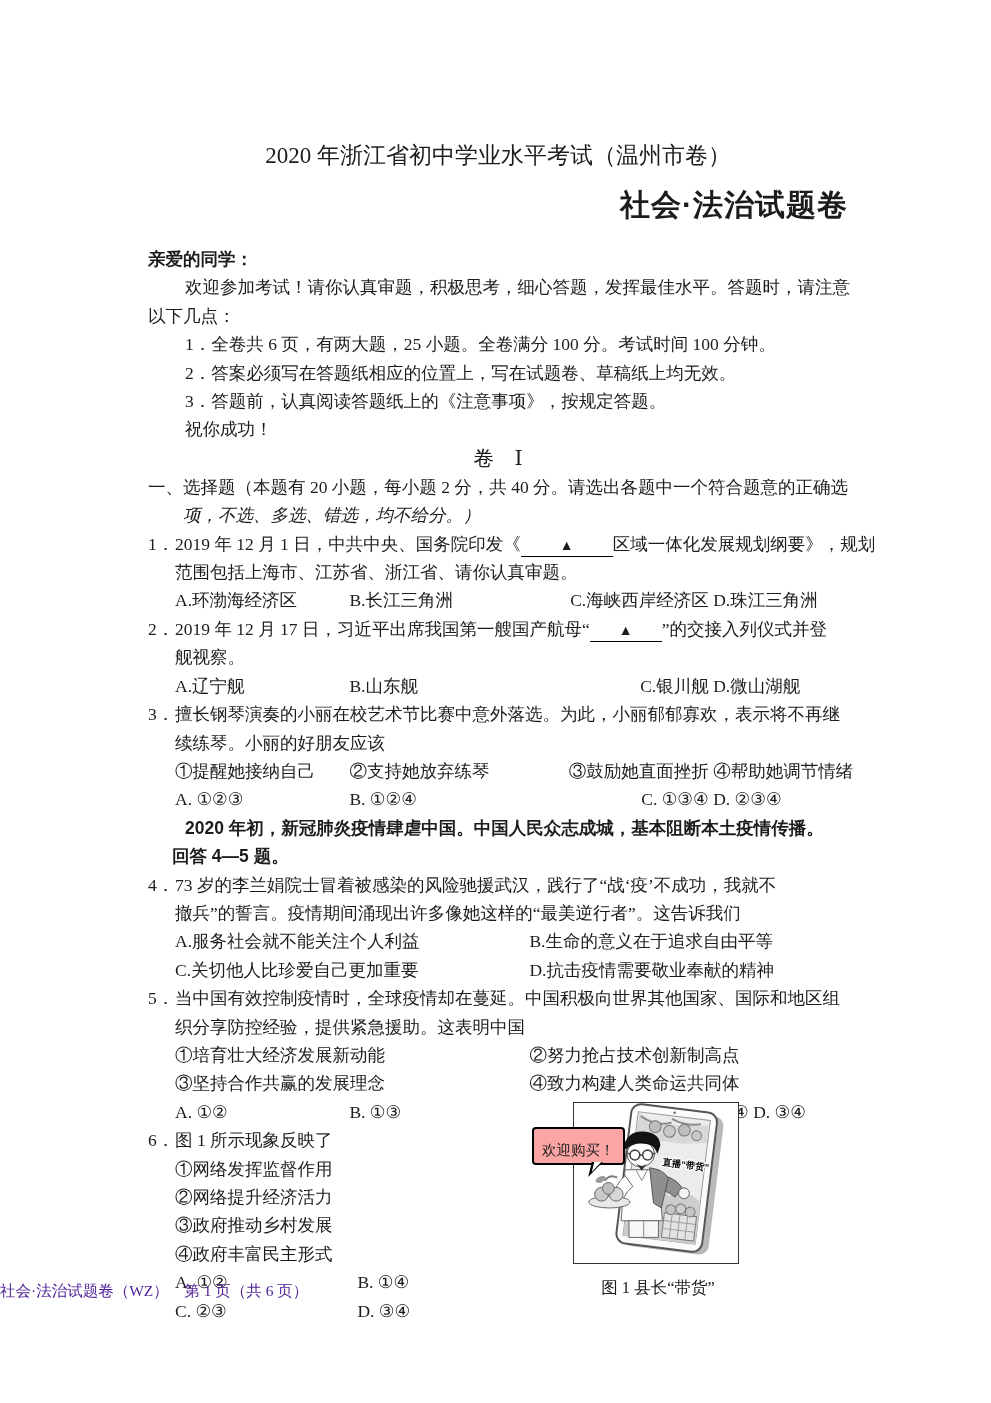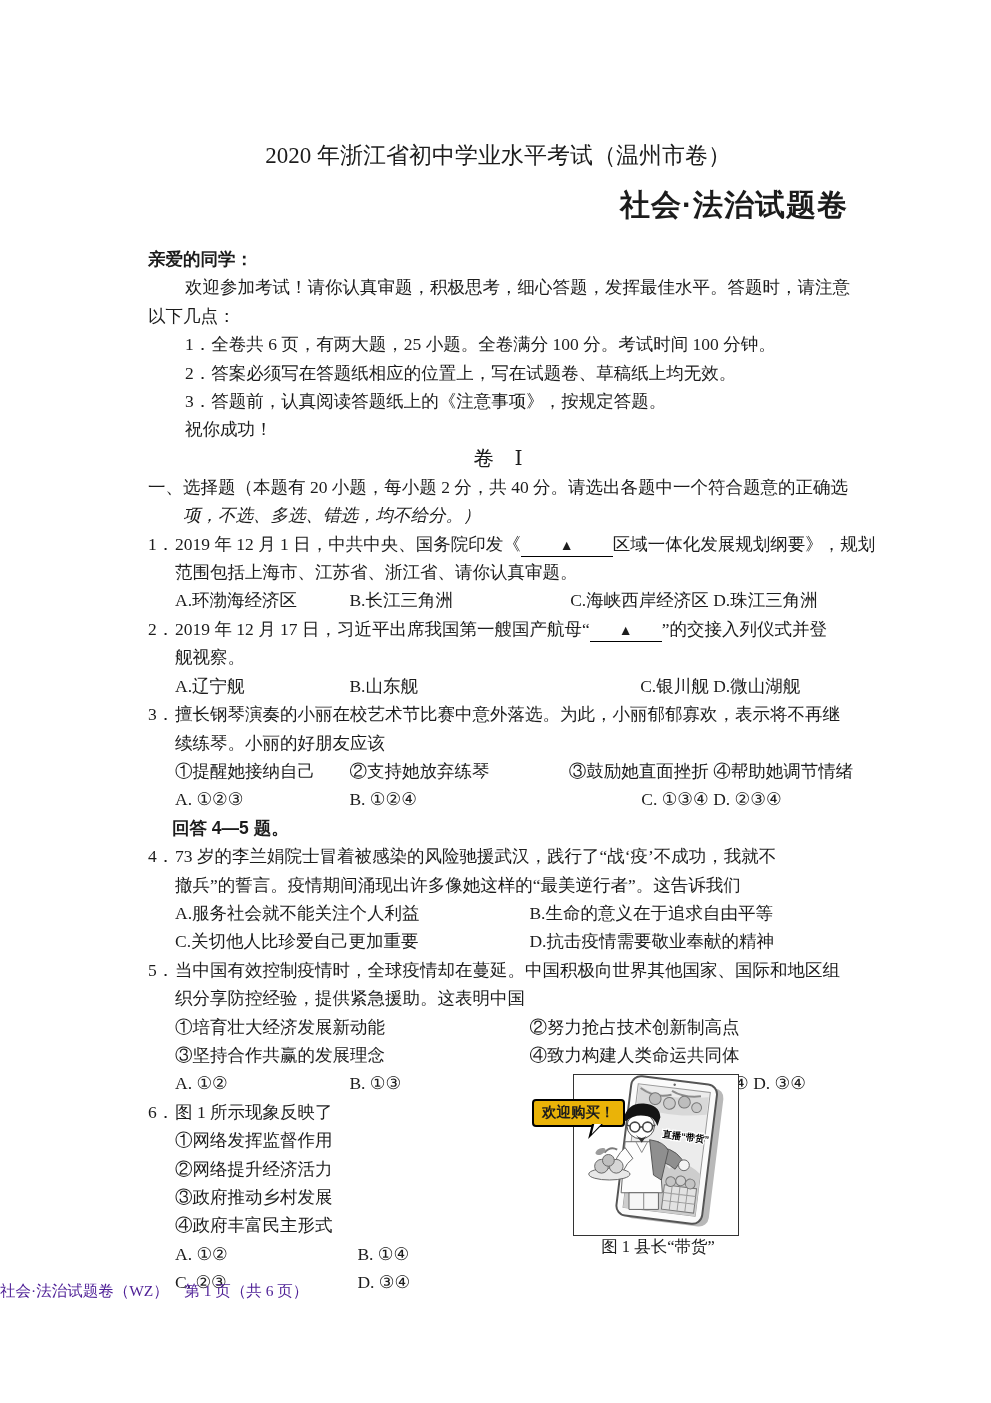--- a/index.html
+++ b/index.html
@@ -50,38 +50,37 @@
   .lead2{padding-left:24px;}
   
   .q6{min-height:200px;}
   .figure{position:absolute;left:425px;top:-24px;width:170px;}
   .fig-box{
     position:relative;width:164px;height:160px;
     border:1.4px solid #333;background:#fff;
   }
   .bubble{
     position:absolute;left:-42px;top:24px;z-index:3;
-    background:#eab308;border:2px solid #000;border-radius:4px;
-    padding:2px 8px 3px 8px;
+    background:#fca5a5;border:2px solid #000;border-radius:4px;
+    padding:12px 8px 3px 8px;
     font-size:14.5px;line-height:19px;white-space:nowrap;
     font-family:"Liberation Serif","DejaVu Serif",serif;
-    font-weight:bold;
   }
   .bubble::after{
     content:"";position:absolute;left:56px;bottom:-14px;width:0;height:0;
     border-top:15px solid #000;border-right:11px solid transparent;
     transform:skewX(-14deg);
   }
   .bubble::before{
     content:"";position:absolute;left:59px;bottom:-9px;width:0;height:0;z-index:4;
     border-top:10px solid #fff;border-right:7px solid transparent;
     transform:skewX(-14deg);
   }
   .fig-caption{
-    width:170px;text-align:center;margin-top:1px;
+    width:170px;text-align:center;margin-top:14px;
     font-size:16.5px;line-height:20px;
   }
   .footer{
     position:absolute;top:1281px;left:0;width:917px;
     text-align:left;font-size:15.5px;color:#4c1d95;
     font-family:"Liberation Serif","DejaVu Serif",serif;
   }
 </style>
 </head>
 <body>
@@ -140,20 +139,21 @@
         <span class="c4">④帮助她调节情绪</span>
       </div>
       <div class="line row4">
         <span class="c1">A. ①②③</span>
         <span class="c2">B. ①②④</span>
         <span class="c3">C. ①③④</span>
         <span class="c4">D. ②③④</span>
       </div>
     </div>
 
+    <div class="line lead1 bold-sans">2020 年初，新冠肺炎疫情肆虐中国。中国人民众志成城，基本阻断本土疫情传播。</div>
     <div class="line lead2 bold-sans">回答 4—5 题。</div>
 
     <div class="q">
       <span class="qnum">4．</span>
       <div class="line">73 岁的李兰娟院士冒着被感染的风险驰援武汉，践行了“战‘疫’不成功，我就不</div>
       <div class="line">撤兵”的誓言。疫情期间涌现出许多像她这样的“最美逆行者”。这告诉我们</div>
       <div class="line row2">
         <span class="c1">A.服务社会就不能关注个人利益</span>
         <span class="c2">B.生命的意义在于追求自由平等</span>
       </div>

